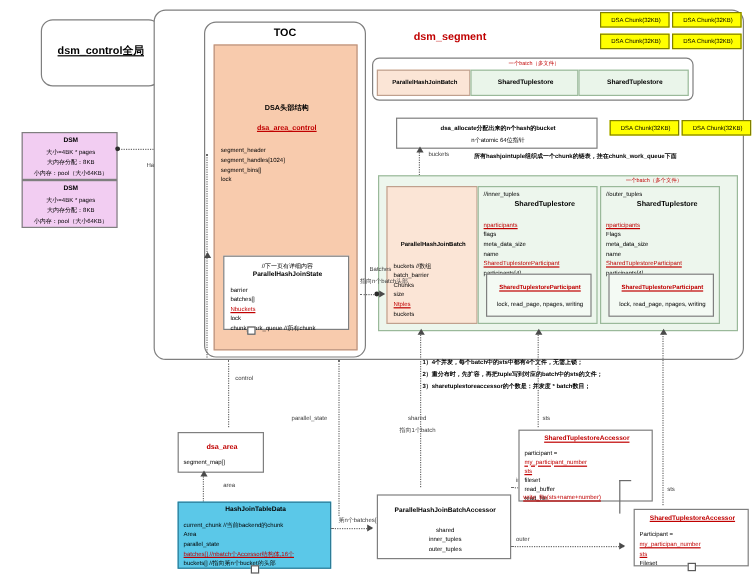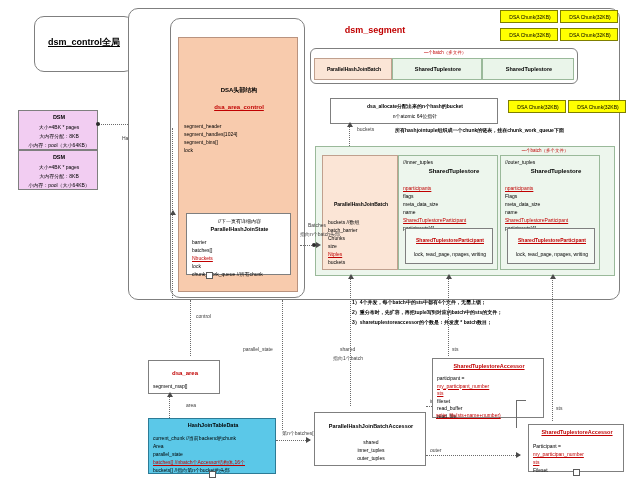--- a/index.html
+++ b/index.html
@@ -57,20 +57,21 @@
   </div>
 
   <div class="dot" style="left:98px;top:124px;width:74px;"></div>
   <div class="sqf" style="left:96px;top:122px;"></div>
   <div class="lbl" style="left:122px;top:135px;font-size:5px;">Handle</div>
 
   <div class="box rr" style="left:128px;top:8px;width:492px;height:292px;"></div>
   <div class="t ttl ctr red" style="left:300px;top:25px;width:150px;font-size:9px;">dsm_segment</div>
 
   <div class="box rr" style="left:170px;top:18px;width:135px;height:280px;"></div>
+  <div class="t ttl ctr" style="left:170px;top:22px;width:135px;font-size:9px;">TOC</div>
 
   <div class="box pink" style="left:178px;top:37px;width:120px;height:255px;">
     <div class="t ttl ctr" style="left:0;top:48px;width:120px;font-size:6px;">DSA头部结构</div>
     <div class="t ttl ctr redu" style="left:0;top:66px;width:120px;font-size:6px;">dsa_area_control</div>
     <div class="t" style="left:5px;top:84px;width:112px;font-size:5px;line-height:8px;">segment_header</div>
     <div class="t" style="left:5px;top:92px;width:112px;font-size:5px;line-height:8px;">segment_handles[1024]</div>
     <div class="t" style="left:5px;top:100px;width:112px;font-size:5px;line-height:8px;">segment_bins[]</div>
     <div class="t" style="left:5px;top:108px;width:112px;font-size:5px;line-height:8px;">lock</div>
   </div>
 

